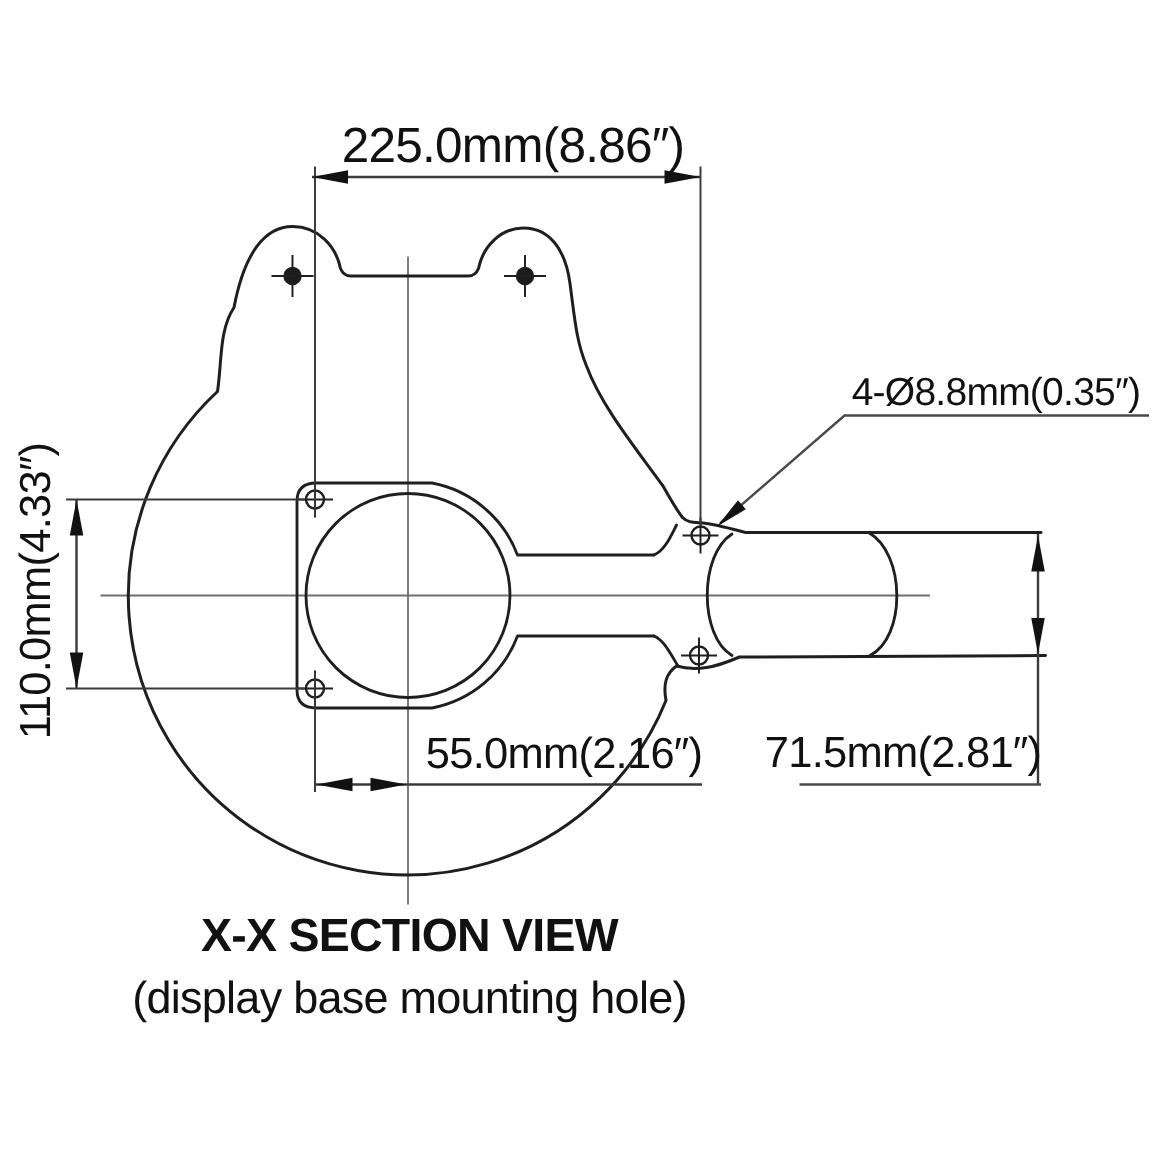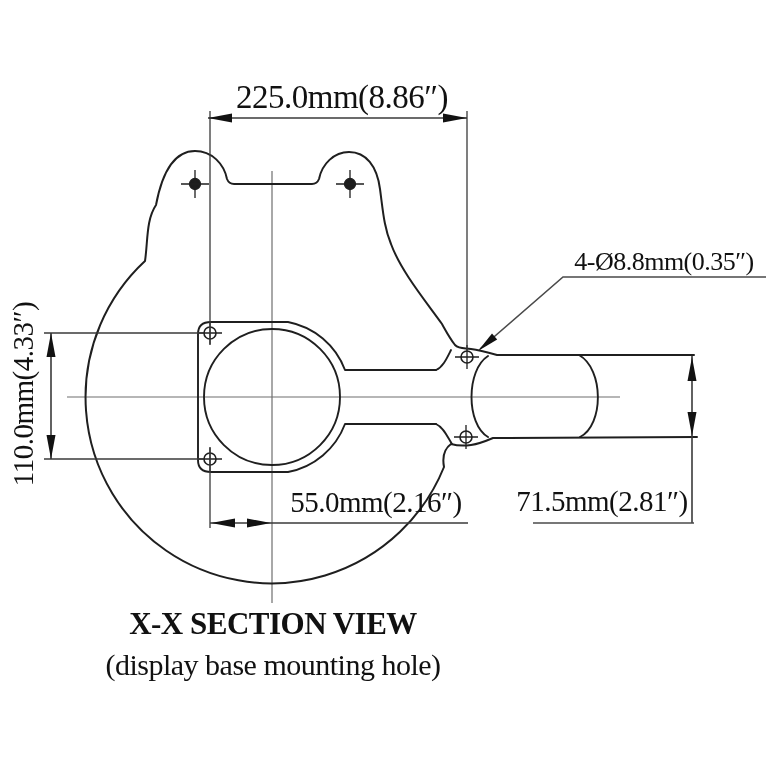--- a/index.html
+++ b/index.html
@@ -6,21 +6,21 @@
     --background:#ffffff;
     --line:#1f1f1f;
     --dim-line:#3a3a3a;
     --centerline:#6e6e6e;
     --text:#111111;
   }
   html,body{margin:0;padding:0;background:#fff;}
   .stage{
     position:relative;width:768px;height:768px;
     background:var(--background);
-    font-family:Liberation Serif, serif;
+    font-family:Liberation Sans, sans-serif;
     overflow:hidden;
   }
   svg{display:block}
   .outline{stroke:var(--line);stroke-width:2;fill:none;stroke-linecap:round;stroke-linejoin:round;}
   .feature{stroke:var(--line);stroke-width:1.9;fill:none;stroke-linecap:round;stroke-linejoin:round;}
   .dim{stroke:var(--dim-line);stroke-width:1.6;fill:none;}
   .ext{stroke:var(--dim-line);stroke-width:1.3;fill:none;}
   .leader{stroke:#4a4a4a;stroke-width:1.6;fill:none;}
   .cl{stroke:var(--centerline);stroke-width:1.2;fill:none;}
   .cross{stroke:var(--line);stroke-width:1.3;fill:none;}

